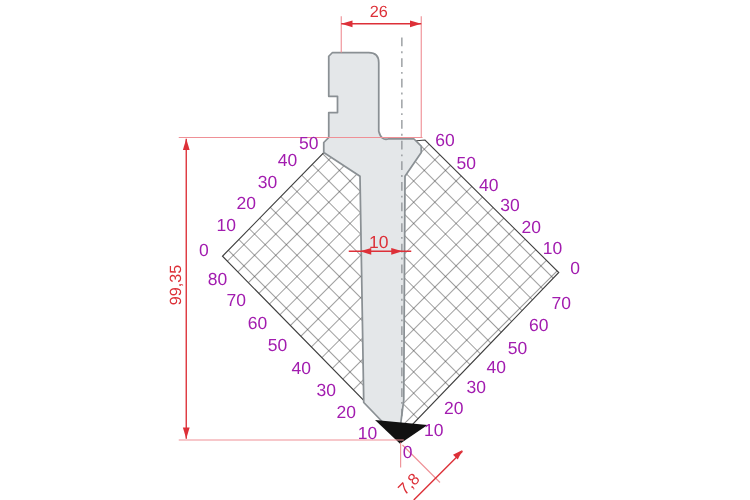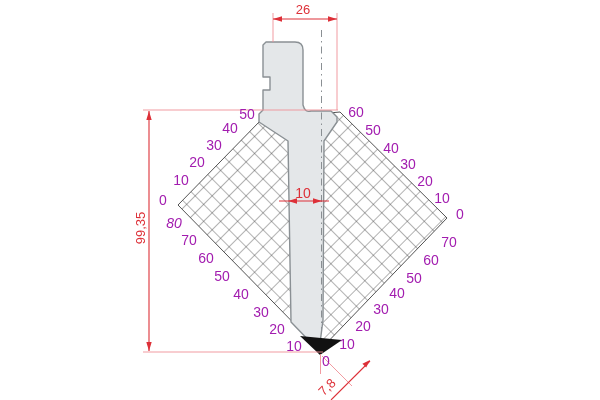--- a/index.html
+++ b/index.html
@@ -89,21 +89,21 @@
     <div class="dim-text rot45" style="left:327px;top:387px;">7,8</div>
 
     <div class="angle-label" style="left:326px;top:361px;">0</div>
 
   <div class="angle-label" style="left: 247px; top: 114px;">50</div>
       <div class="angle-label" style="left: 230px; top: 128px;">40</div>
       <div class="angle-label" style="left: 214px; top: 145px;">30</div>
       <div class="angle-label" style="left: 197px; top: 162px;">20</div>
       <div class="angle-label" style="left: 181px; top: 180px;">10</div>
       <div class="angle-label" style="left: 163px; top: 200px;">0</div>
-      <div class="angle-label" style="left: 174px; top: 223px; font-style: italic;">80</div>
+      <div class="angle-label" style="left: 174px; top: 223px;">80</div>
       <div class="angle-label" style="left: 189px; top: 240px;">70</div>
       <div class="angle-label" style="left: 206px; top: 258px;">60</div>
       <div class="angle-label" style="left: 222px; top: 276px;">50</div>
       <div class="angle-label" style="left: 241px; top: 294px;">40</div>
       <div class="angle-label" style="left: 261px; top: 312px;">30</div>
       <div class="angle-label" style="left: 277px; top: 329px;">20</div>
       <div class="angle-label" style="left: 294px; top: 346px;">10</div>
       <div class="angle-label" style="left: 356px; top: 112px;">60</div>
       <div class="angle-label" style="left: 373px; top: 130px;">50</div>
       <div class="angle-label" style="left: 391px; top: 148px;">40</div>

